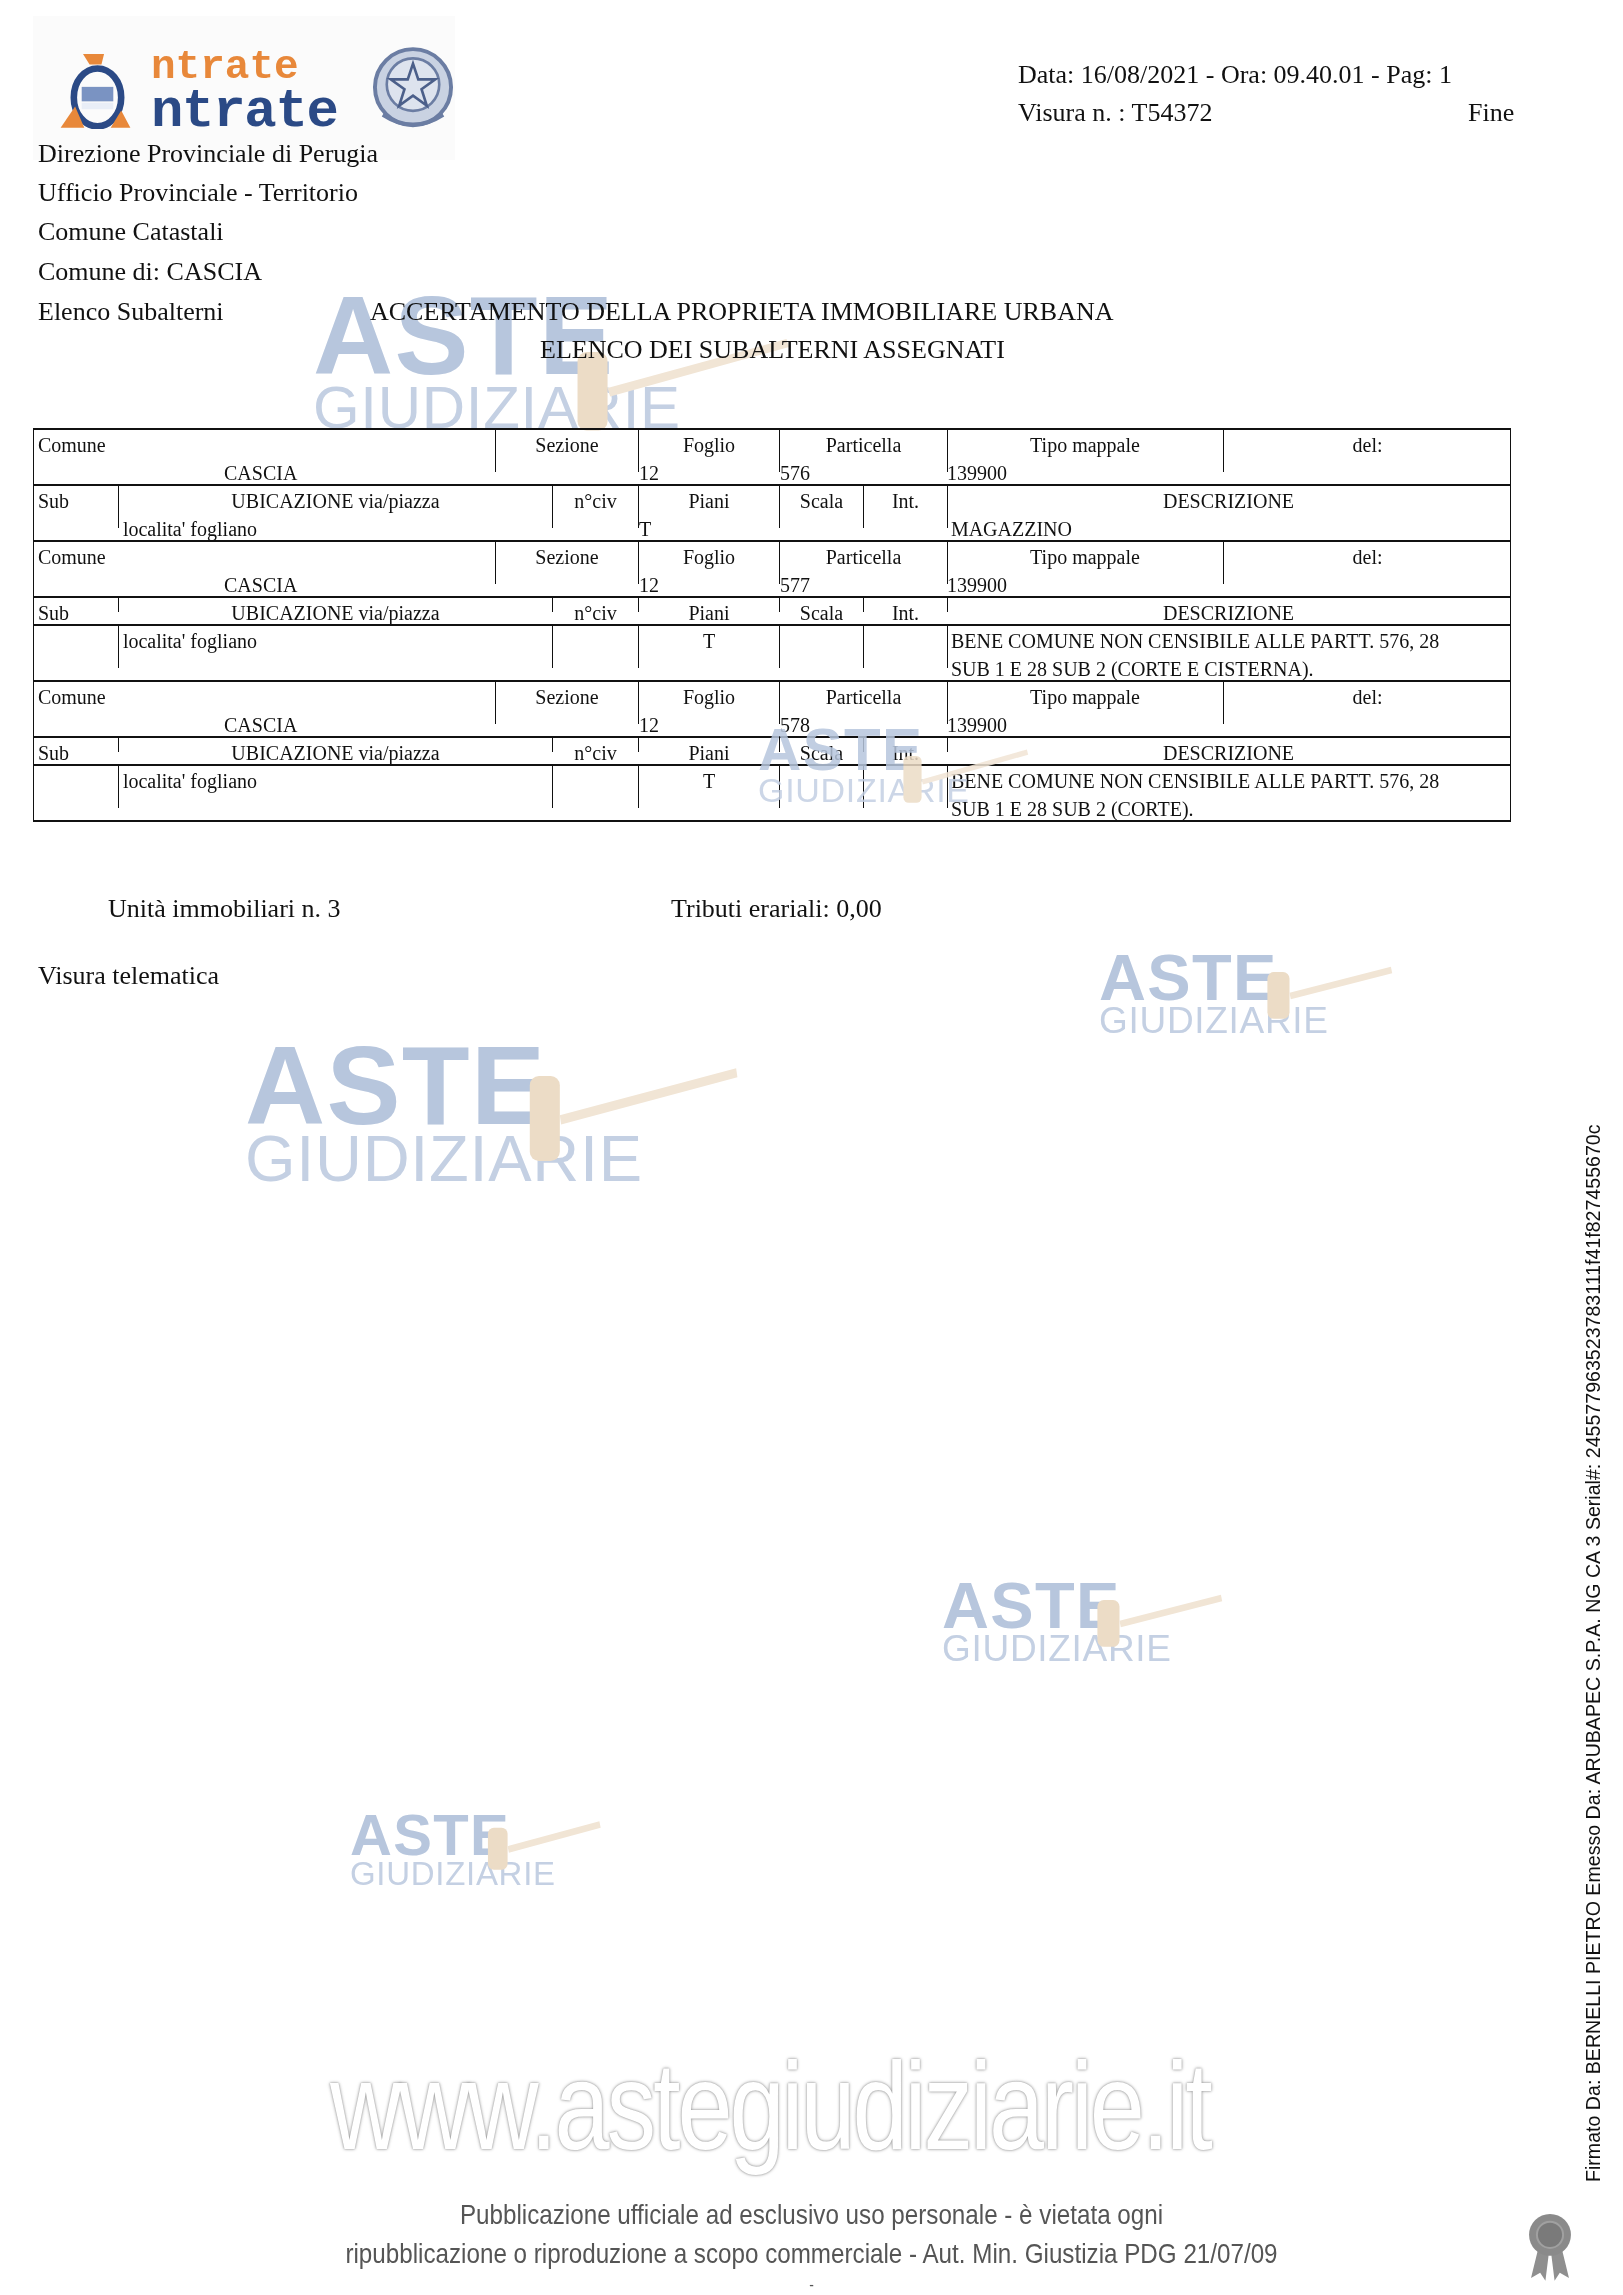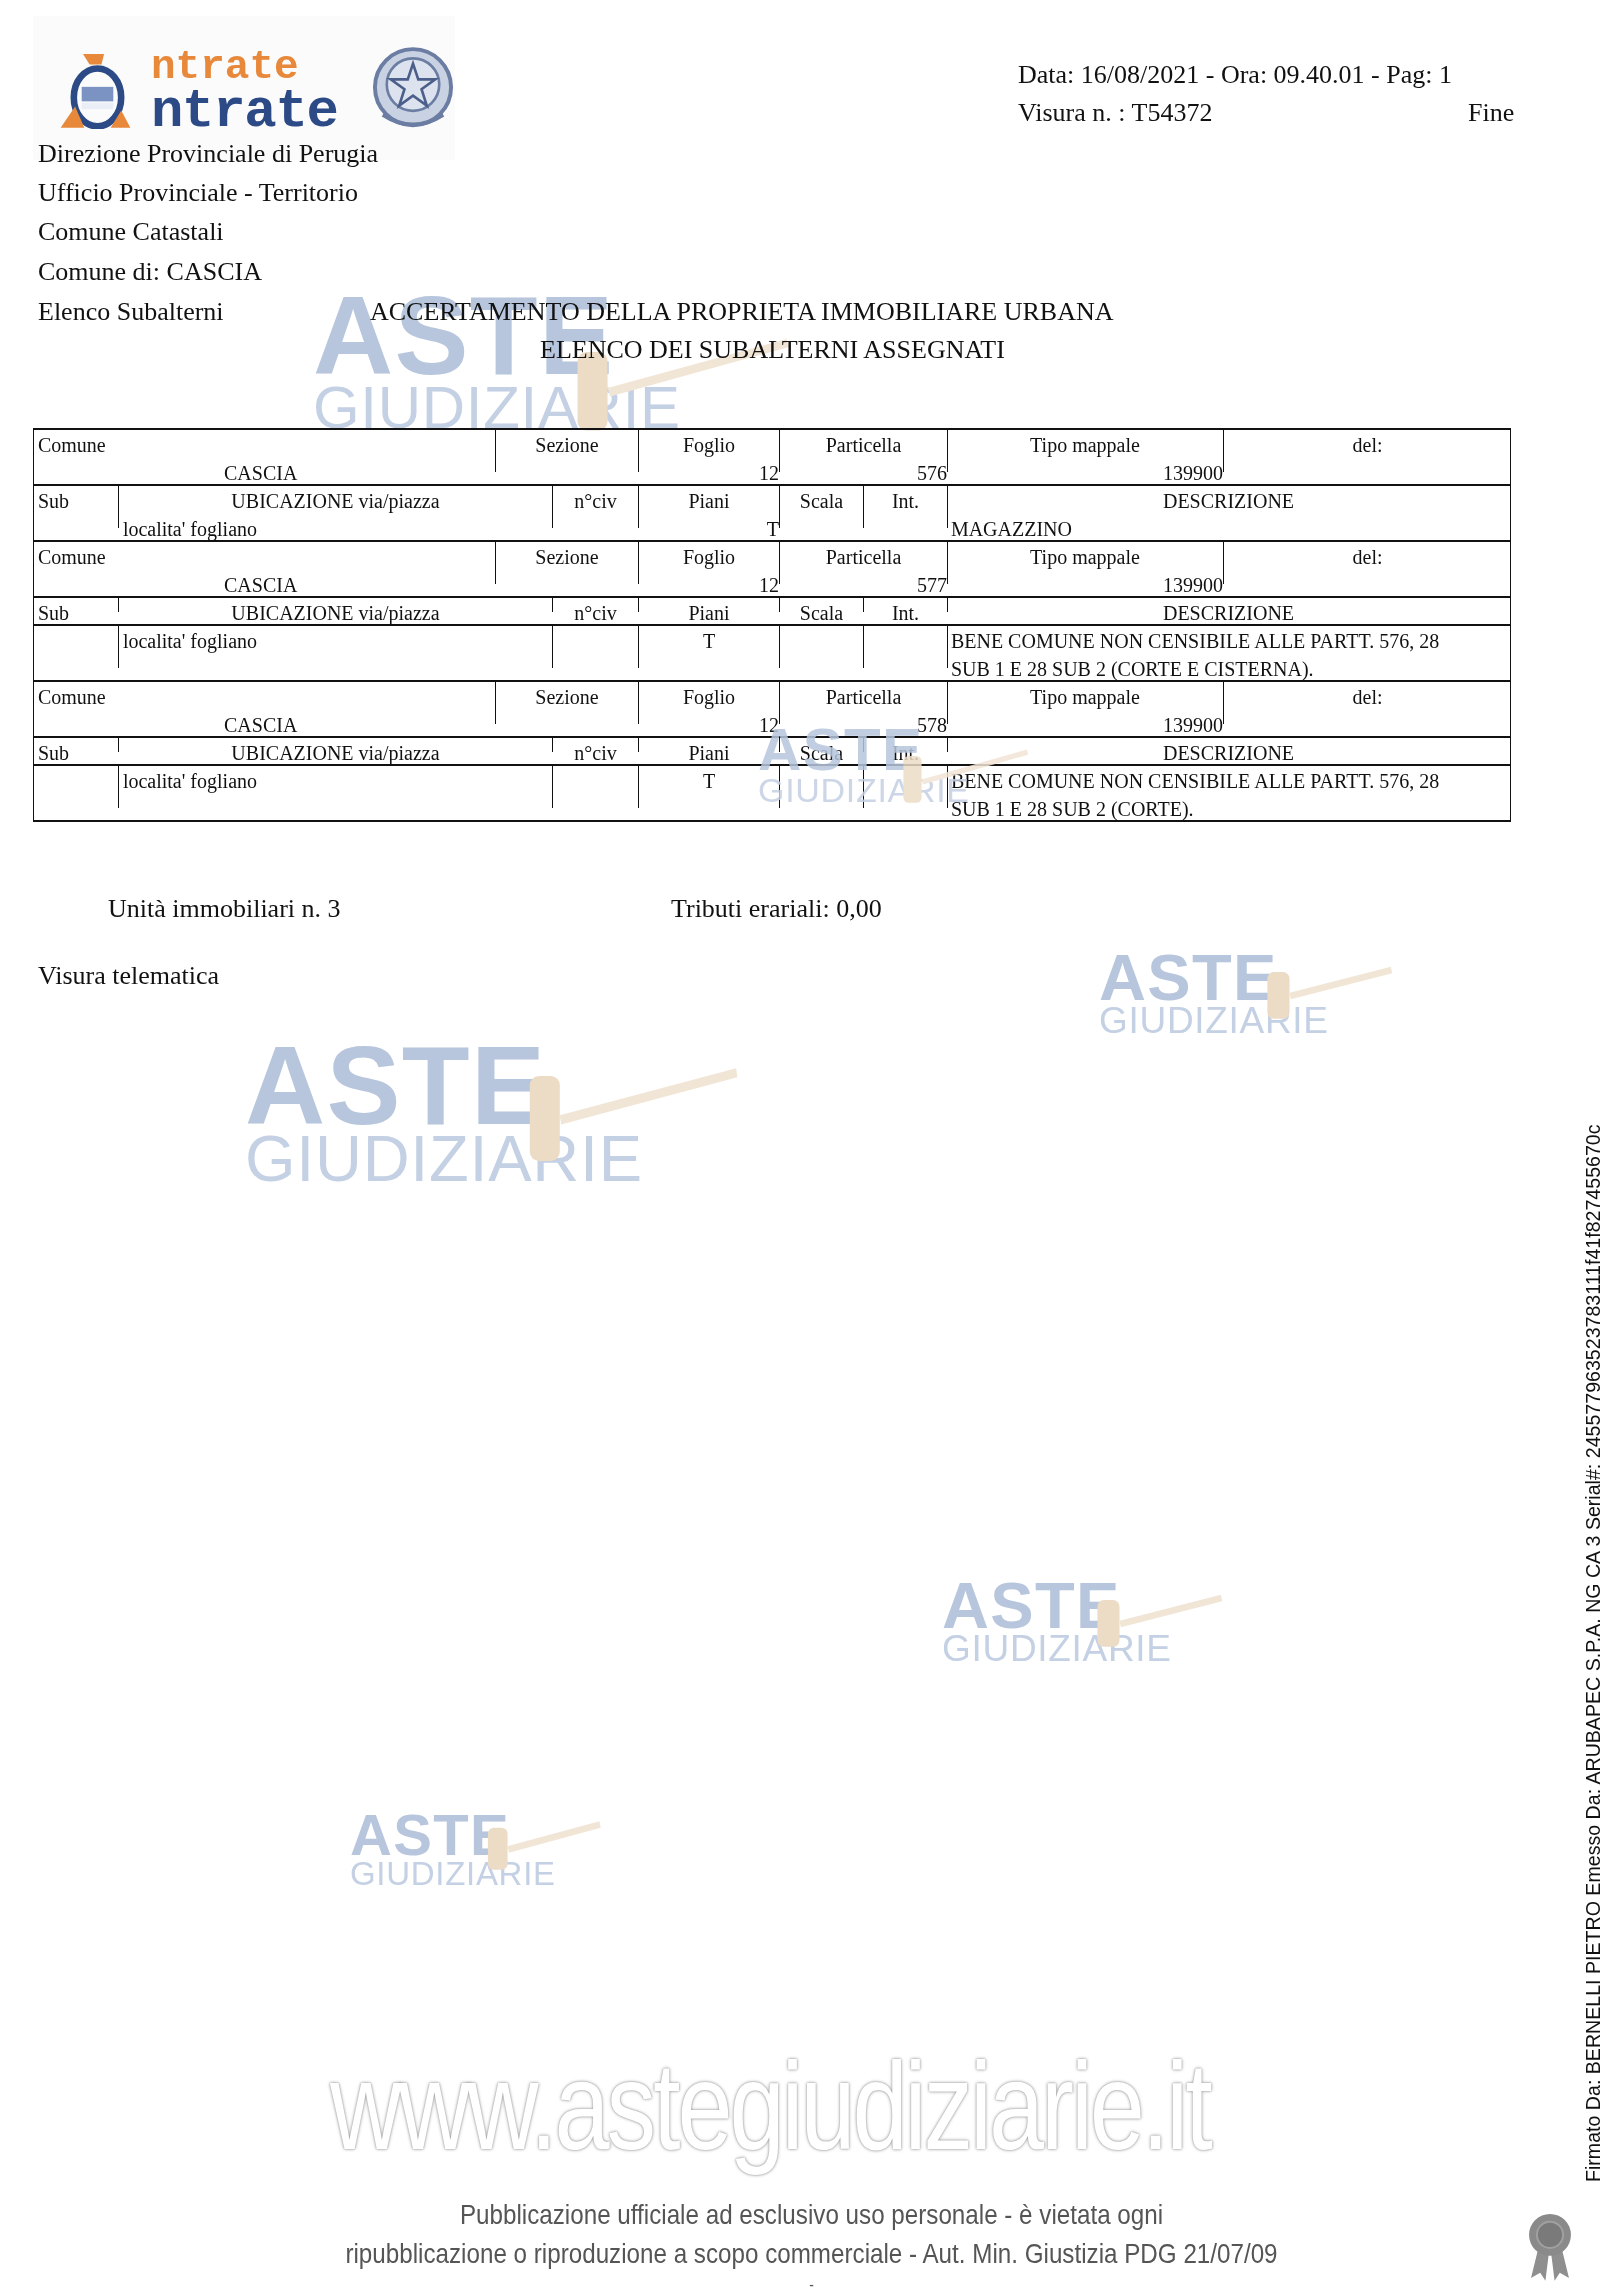--- a/index.html
+++ b/index.html
@@ -24,21 +24,21 @@
   .wm .gavel { position:absolute; }
 
   
   .tbl { position:absolute; left:33px; top:428px; width:1476px; border-top:2px solid #111; border-left:1.3px solid #111; border-right:1.3px solid #111; }
   .row { position:relative; border-bottom:2px solid #111; box-sizing:border-box; }
   .cell { position:absolute; top:0; bottom:12px; border-right:1.3px solid #111; box-sizing:border-box; font-size:20px; line-height:28px; }
   .cell.last { border-right:none; }
   .lbl { position:absolute; top:1.3px; left:3.9px; white-space:nowrap; }
   .lbl.c { left:0; right:0; text-align:center; }
   .val { position:absolute; top:29px; left:3.9px; white-space:nowrap; }
-  .val.c { left:0; right:0; text-align:right; }
+  .val.c { left:0; right:0; text-align:left; }
 
   .footer-url { position:absolute; left:330px; top:2035px; font-family:"Liberation Sans","DejaVu Sans",sans-serif;
                 font-size:124px; color:#ffffff; letter-spacing:-3.9px; transform:scaleX(0.8); transform-origin:left top;
                 text-shadow: 0 0 3.9px #9a9a9a, 0 0 2px #a8a8a8; white-space:nowrap; }
   .footer-note { position:absolute; left:0; width:1623px; text-align:center; font-family:"Liberation Sans","DejaVu Sans",sans-serif;
                  font-size:27.5px; color:#555; transform:scaleX(0.88); white-space:nowrap; }
   .sig { position:absolute; left:1582px; top:2182px; transform-origin:left top; transform:rotate(-90deg);
          font-family:"Liberation Sans","DejaVu Sans",sans-serif; font-size:19.6px; color:#111; white-space:nowrap; }
 </style>
 </head>

